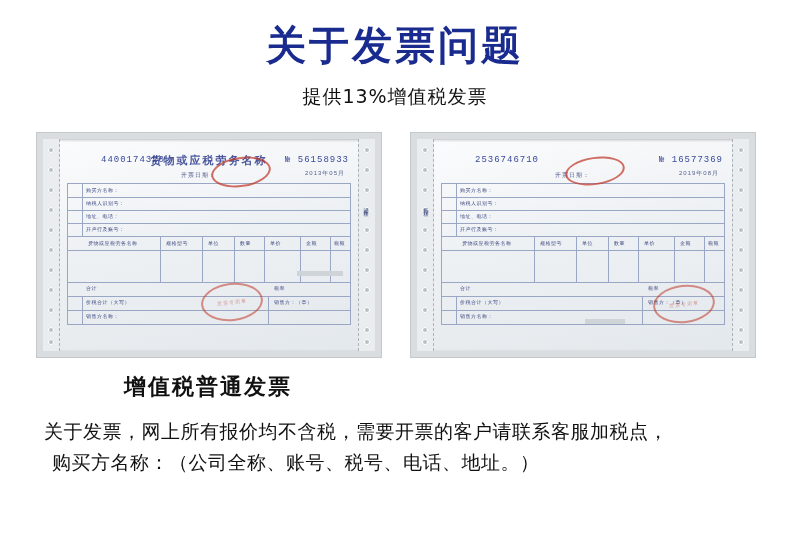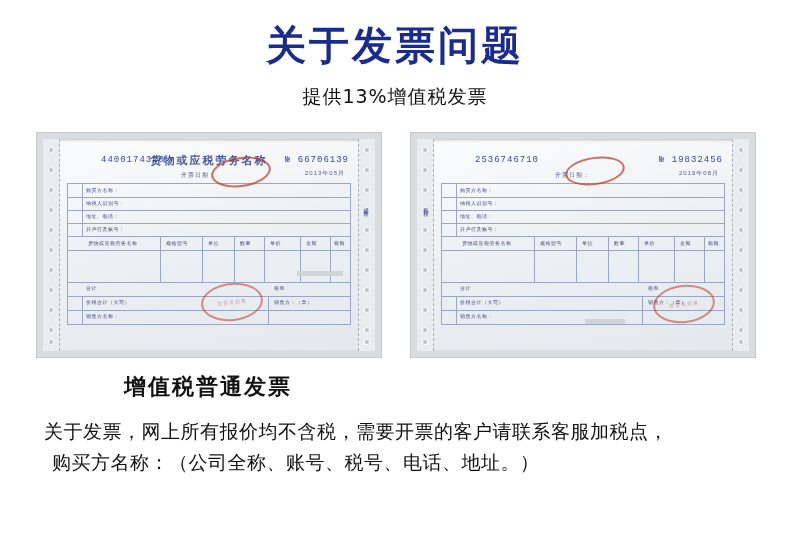--- a/index.html
+++ b/index.html
@@ -261,21 +261,21 @@
             <div class="hole" style="top:128px"></div>
               <div class="hole" style="top:148px"></div>
             <div class="hole" style="top:168px"></div>
               <div class="hole" style="top:188px"></div>
             <div class="hole" style="top:200px"></div>
           </div>
 
           <div class="doc-body">
             <div class="doc-code-left">4400174320</div>
             <div class="doc-title">货物或应税劳务名称</div>
-            <div class="doc-code-right">№ 66706139</div>
+            <div class="doc-code-right">№ 56158933</div>
             <div class="doc-sub">2013年05月</div>
             <div class="doc-note">开票日期：</div>
 
             <div class="grid">
               <div class="hline" style="top:13px"></div>
               <div class="hline" style="top:26px"></div>
               <div class="hline" style="top:39px"></div>
               <div class="hline" style="top:52px"></div>
               <div class="hline" style="top:66px"></div>
               <div class="hline" style="top:98px"></div>
@@ -347,21 +347,21 @@
               <div class="hole" style="top:108px"></div>
             <div class="hole" style="top:128px"></div>
               <div class="hole" style="top:148px"></div>
             <div class="hole" style="top:168px"></div>
               <div class="hole" style="top:188px"></div>
             <div class="hole" style="top:200px"></div>
           </div>
 
           <div class="doc-body">
             <div class="doc-code-left">2536746710</div>
-            <div class="doc-code-right">№ 19832456</div>
+            <div class="doc-code-right">№ 16577369</div>
             <div class="doc-sub">2019年08月</div>
             <div class="doc-note">开票日期：</div>
 
             <div class="grid">
               <div class="hline" style="top:13px"></div>
               <div class="hline" style="top:26px"></div>
               <div class="hline" style="top:39px"></div>
               <div class="hline" style="top:52px"></div>
               <div class="hline" style="top:66px"></div>
               <div class="hline" style="top:98px"></div>

